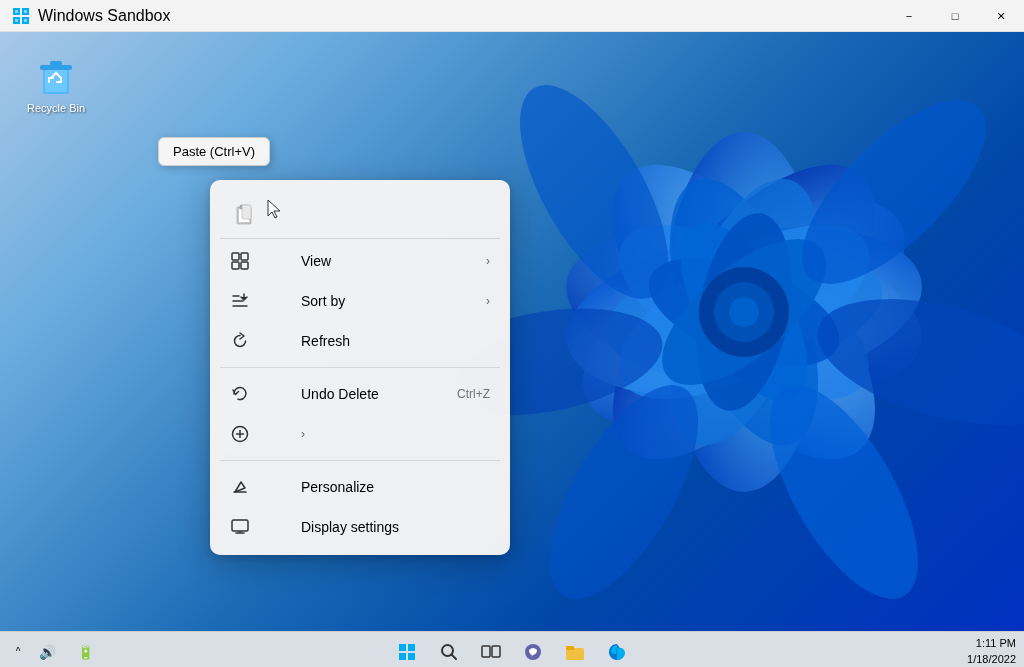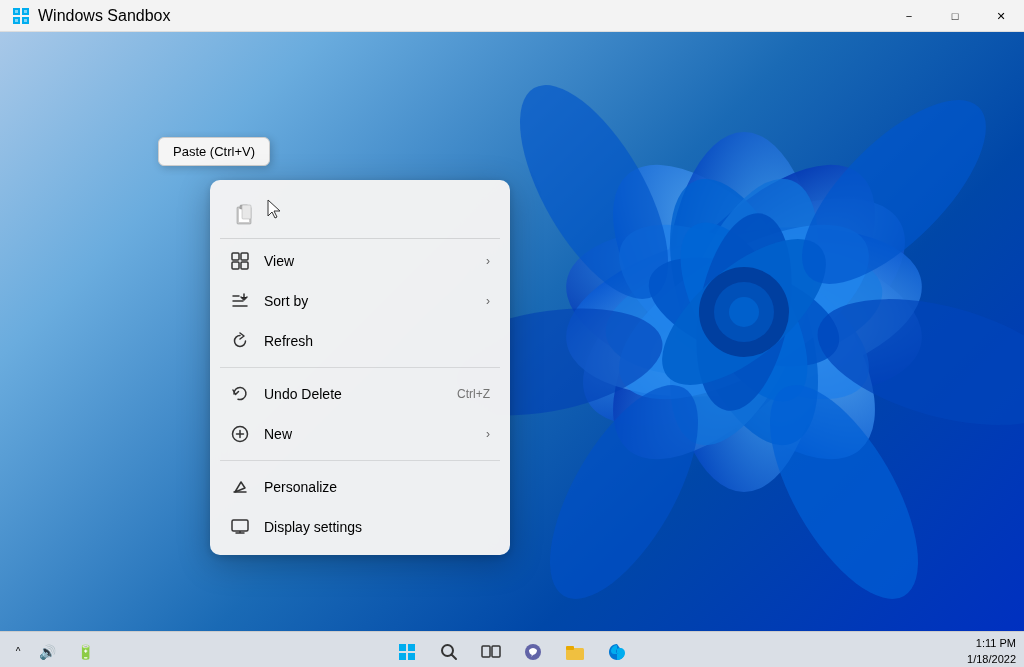--- a/index.html
+++ b/index.html
@@ -134,20 +134,21 @@
 
     .ctx-item {
       display: flex;
       align-items: center;
       padding: 8px 16px;
       cursor: pointer;
       border-radius: 6px;
       margin: 0 4px;
       min-height: 40px;
       position: relative;
+      gap: 37px;
     }
 
     .ctx-item-icon {
       width: 20px;
       height: 20px;
       display: flex;
       align-items: center;
       justify-content: center;
       margin-right: 14px;
       color: #333;
@@ -308,20 +309,38 @@
     <circle cx="400" cy="300" r="15" fill="#0060cc"></circle>
 
     <ellipse cx="550" cy="180" rx="120" ry="50" fill="#0055cc" transform="rotate(-45 550 180)" opacity="0.7"></ellipse>
     <ellipse cx="600" cy="350" rx="130" ry="55" fill="#0045bb" transform="rotate(15 600 350)" opacity="0.7"></ellipse>
     <ellipse cx="500" cy="480" rx="120" ry="50" fill="#0060d5" transform="rotate(60 500 480)" opacity="0.7"></ellipse>
     <ellipse cx="280" cy="480" rx="120" ry="50" fill="#0050c8" transform="rotate(120 280 480)" opacity="0.65"></ellipse>
     <ellipse cx="200" cy="350" rx="120" ry="50" fill="#0040b5" transform="rotate(170 200 350)" opacity="0.6"></ellipse>
     <ellipse cx="250" cy="180" rx="120" ry="50" fill="#0055ca" transform="rotate(-120 250 180)" opacity="0.65"></ellipse>
   </svg>
 
+  <div id="recycle-bin">
+    <div id="recycle-bin-icon">
+      <svg width="42" height="42" viewBox="0 0 42 42">
+
+        <rect x="8" y="12" width="26" height="26" rx="2" fill="#4db8ff" opacity="0.9"></rect>
+        <rect x="10" y="14" width="22" height="22" rx="1" fill="#80d0ff" opacity="0.6"></rect>
+
+        <rect x="5" y="9" width="32" height="5" rx="2" fill="#2da0e8"></rect>
+
+        <rect x="15" y="5" width="12" height="5" rx="2" fill="#2da0e8"></rect>
+
+        <path d="M16 22 L21 17 L26 22" stroke="white" stroke-width="2" fill="none" stroke-linecap="round"></path>
+        <path d="M14 26 L14 22 L18 22" stroke="white" stroke-width="2" fill="none" stroke-linecap="round"></path>
+        <path d="M26 22 L26 26 L22 26" stroke="white" stroke-width="2" fill="none" stroke-linecap="round"></path>
+      </svg>
+    </div>
+    <span id="recycle-bin-label">Recycle Bin</span>
+  </div>
 
   <div id="paste-tooltip">
     <span>Paste (Ctrl+V)</span>
   </div>
 
   <div id="context-menu">
 
     <div class="ctx-paste-area ctx-item">
       <div class="ctx-paste-icon">
         <svg width="24" height="24" viewBox="0 0 24 24">
@@ -391,21 +410,20 @@
       <span class="ctx-item-shortcut">Ctrl+Z</span>
     </div>
 
     <div class="ctx-item">
       <div class="ctx-item-icon">
         <svg width="18" height="18" viewBox="0 0 18 18">
           <circle cx="9" cy="9" r="7.5" stroke="#333" stroke-width="1.5" fill="none"></circle>
           <path d="M9 5.5 L9 12.5 M5.5 9 L12.5 9" stroke="#333" stroke-width="1.5" stroke-linecap="round"></path>
         </svg>
       </div>
-      <span class="ctx-item-label">New</span>
       <span class="ctx-item-arrow">›</span>
     </div>
 
     <div class="ctx-separator"></div>
 
     <div class="ctx-item">
       <div class="ctx-item-icon">
         <svg width="18" height="18" viewBox="0 0 18 18">
           <path d="M4 14 L10 4 L14 10 Z" stroke="#333" stroke-width="1.5" fill="none" stroke-linejoin="round"></path>
           <path d="M3 14 L15 14" stroke="#333" stroke-width="1.5" stroke-linecap="round"></path>

